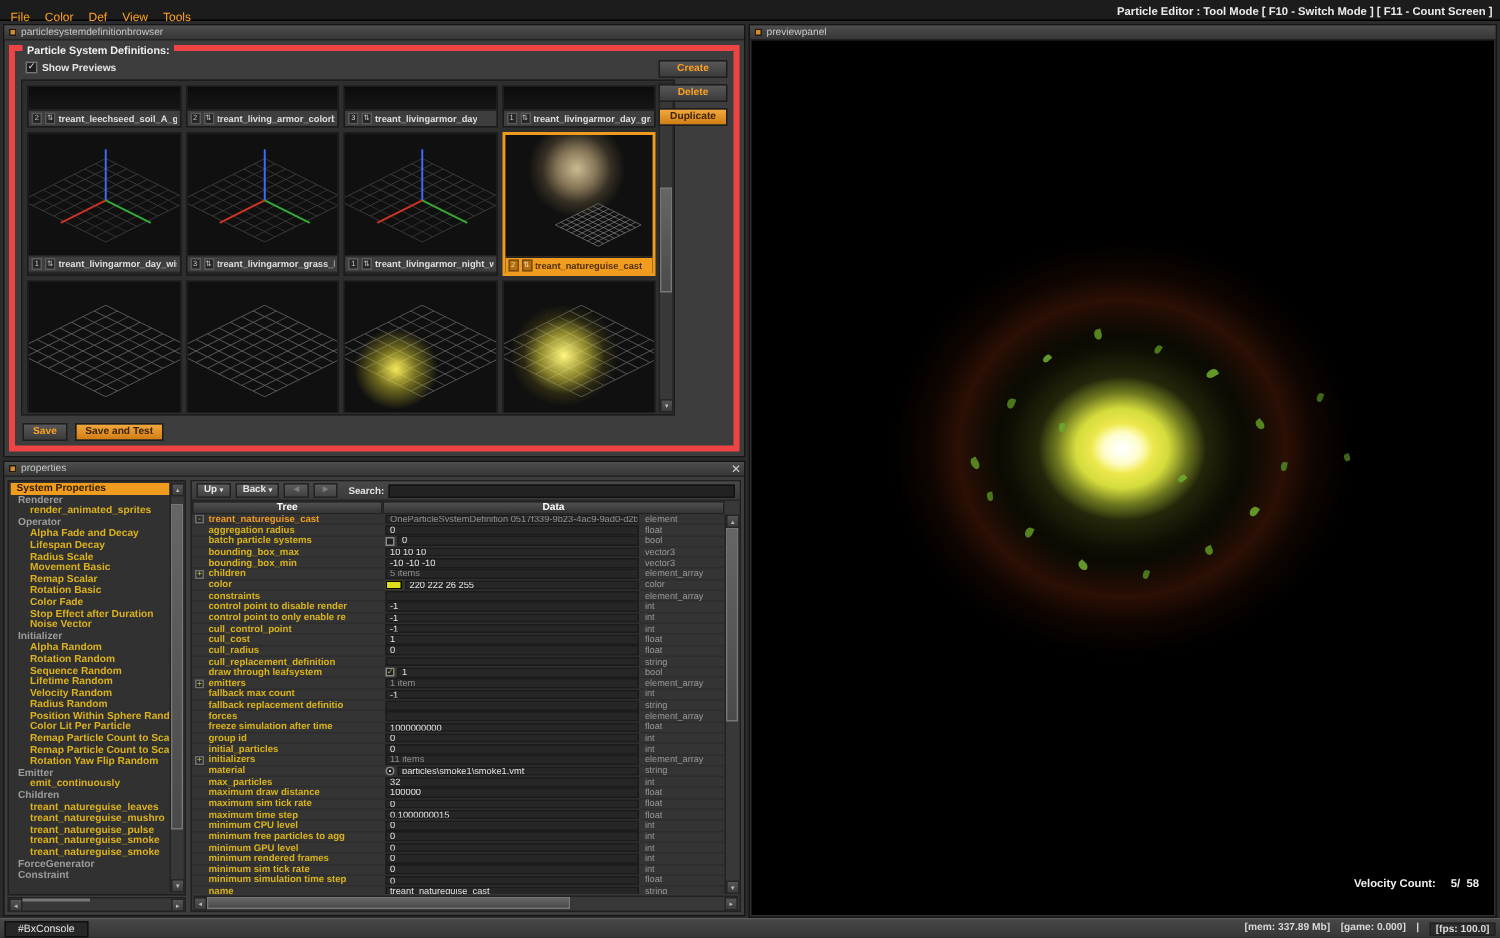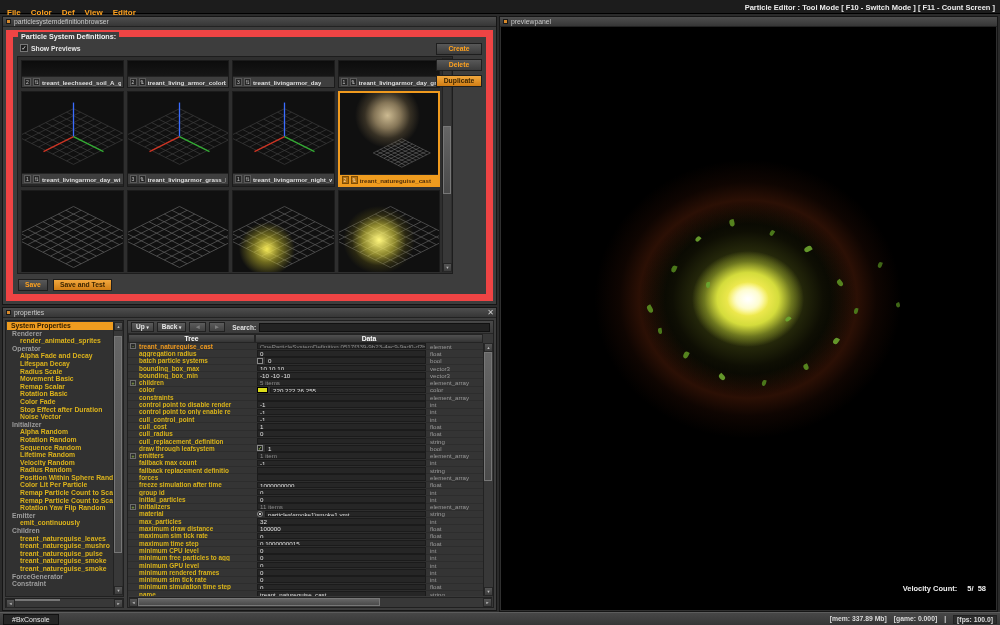--- a/index.html
+++ b/index.html
@@ -15,27 +15,27 @@
     display:flex; align-items:center; gap:3px; padding:0 3px;
     font-size:6.8px; color:#c9c9c9; border-bottom:1px solid #222;
     position:relative;
   }
   .titledot { width:5px; height:5px; background:#d8892a; border:1px solid #1a1a1a; }
   .close-x { position:absolute; right:2px; top:0; font-size:8px; color:#cfcfcf; cursor:default; line-height:10px; }
 
   
   #menubar { position:absolute; left:0; top:0; right:0; height:14px; background:#1c1c1c; border-bottom:1px solid #000; }
   #menu-items { position:absolute; left:2px; top:1px; }
-  .menu-item { display:inline-block; padding:1px 5px; font-size:8px; font-weight:bold; color:#ffa21f; }
+  .menu-item { display:inline-block; padding:1px 5px; font-size:8px; font-weight:normal; color:#ffa21f; }
   #menu-title { position:absolute; left:250px; right:250px; top:3px; text-align:center; font-size:7.5px; font-weight:bold; color:#ececec; white-space:nowrap; }
   #menu-right { position:absolute; right:5px; top:3px; font-size:7.5px; font-weight:bold; color:#ececec; white-space:nowrap; }
 
   
   #browser-panel { left:2px; top:16px; width:495px; height:289px; }
-  .groupbox { position:absolute; left:3px; top:13px; right:3px; bottom:3px; border:7px solid #ef4444; }
+  .groupbox { position:absolute; left:3px; top:13px; right:3px; bottom:3px; border:4px solid #ef4444; }
   .gb-label { position:absolute; top:-5px; left:5px; background:#3d3d3d; padding:0 3px; font-size:7.2px; font-weight:bold; color:#f0f0f0; }
   .cbrow { position:absolute; left:7px; top:7px; display:flex; align-items:center; gap:3px; }
   .cb { width:8px; height:8px; background:#1f1f1f; border:1px solid #777; color:#e8e8e8; font-size:6px; line-height:7px; text-align:center; }
   .cblabel { font-size:6.8px; font-weight:bold; color:#e5e5e5; }
 
   #thumb-wrap { position:absolute; left:4px; top:19px; width:436px; bottom:20px; background:#2e2e2e; border:1px solid #1d1d1d; }
   #thumb-grid { position:absolute; left:1px; top:1px; right:10px; bottom:1px; overflow:hidden; padding:2px; }
   .tgrid-row { display:grid; grid-template-columns:repeat(4,1fr); gap:3px; margin-bottom:3px; }
   .cell { background:#262626; border:1px solid #1b1b1b; overflow:hidden; }
   .cell.selected { border:2px solid #f09a1e; }
@@ -128,21 +128,21 @@
   #statusbar { position:absolute; left:0; right:0; bottom:0; height:13px; background:linear-gradient(#474747,#363636);
     border-top:1px solid #5c5c5c; display:flex; align-items:center; padding:0 3px; }
   #console-btn { height:11px; line-height:9px; padding:0 8px; font-size:7px; background:#262626; border:1px solid #101010; color:#e8e8e8; cursor:default; }
   #status-right { margin-left:auto; display:flex; gap:7px; font-size:6.8px; font-weight:bold; color:#dadada; }
   #status-fps { background:#2c2c2c; padding:0 3px; border:1px solid #222; }
 </style>
 </head>
 <body>
 
 <div id="menubar">
-  <span id="menu-items"><span class="menu-item">File</span><span class="menu-item">Color</span><span class="menu-item">Def</span><span class="menu-item">View</span><span class="menu-item">Editor</span></span>
+  <span id="menu-items"><span class="menu-item">File</span><span class="menu-item">Color</span><span class="menu-item">Def</span><span class="menu-item">View</span><span class="menu-item">Tools</span></span>
   <span id="menu-right">Particle Editor : Tool Mode [ F10 - Switch Mode ] [ F11 - Count Screen ]</span>
 </div>
 
 <div id="browser-panel" class="panel">
   <div class="titlebar">
     <span class="titledot"></span>
     <span>particlesystemdefinitionbrowser</span>
   </div>
   <div class="groupbox">
     <span class="gb-label">Particle System Definitions:</span>

